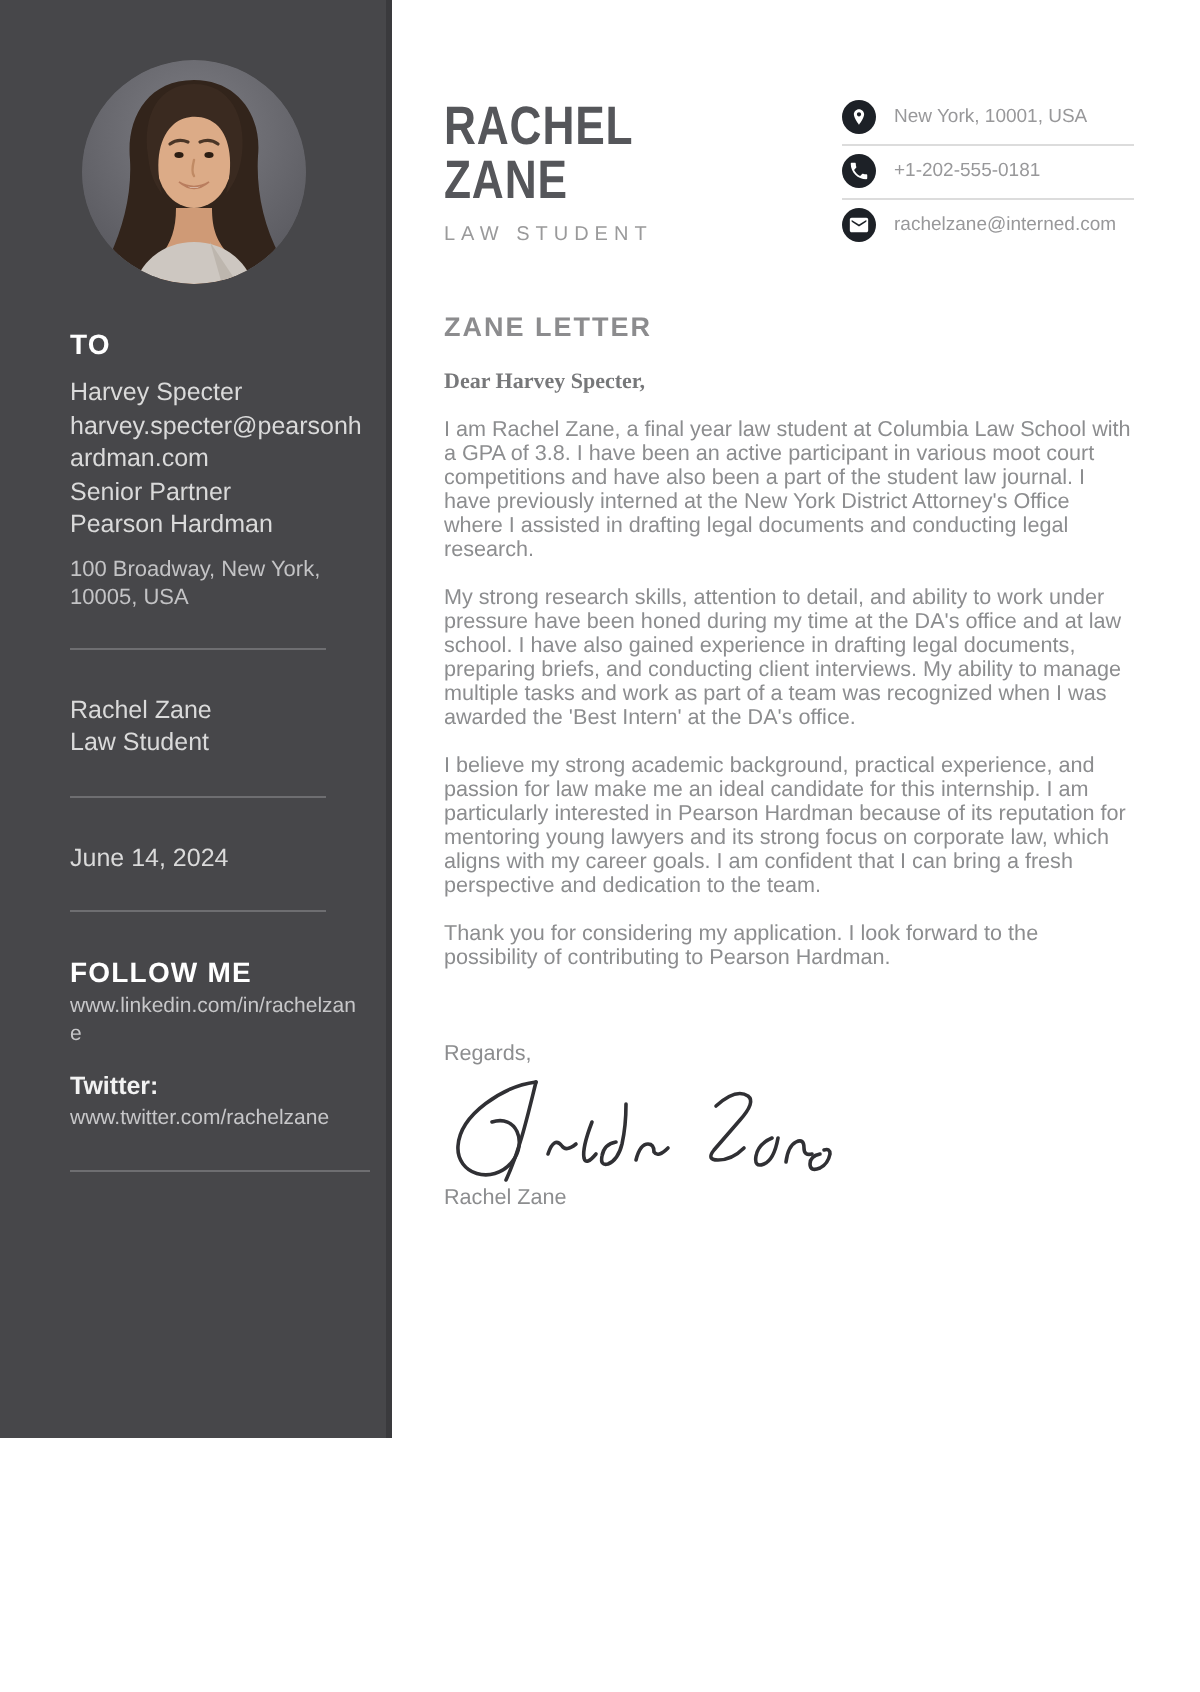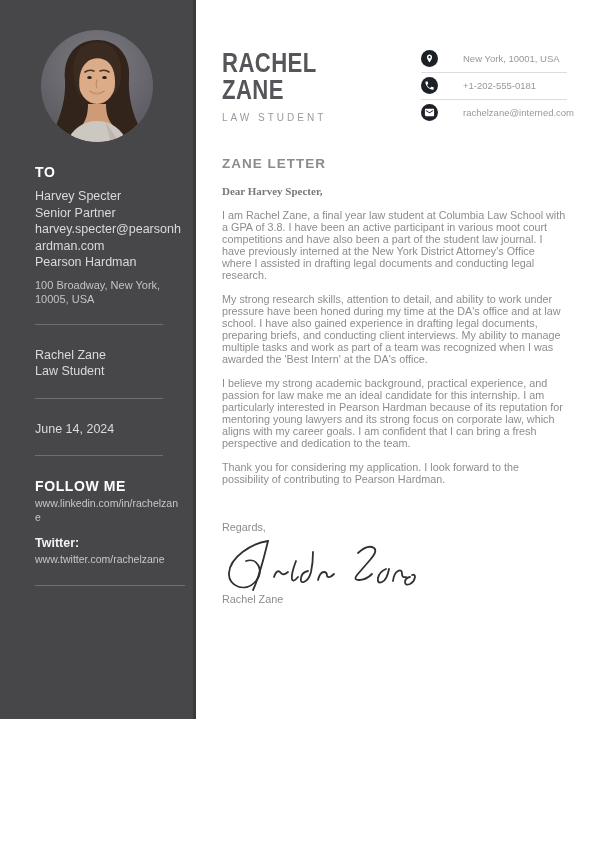--- a/index.html
+++ b/index.html
@@ -34,21 +34,21 @@
   .name-block { padding-top:4px; }
   .name { font-size:27px; font-weight:bold; color:#55565a; line-height:27px;
     letter-spacing:.5px; transform:scaleX(.82); transform-origin:left; white-space:nowrap; }
   .role { font-size:10px; letter-spacing:3px; color:#9a9a9b; margin-top:8px; }
   .contact { width:146px; }
   .contact-row { display:flex; align-items:center; gap:9px; padding:4px 0 5px; }
   .contact-row + .contact-row { border-top:1px solid #dcdcdc; }
   .c-icon { width:17px; height:17px; min-width:17px; border-radius:50%;
     background:#1d2127; display:flex; align-items:center; justify-content:center; }
   .c-icon svg { width:11px; height:11px; fill:#ffffff; }
-  .c-text { font-size:9.5px; color:#98989a;margin-left:16px; }
+  .c-text { font-size:9.5px; color:#98989a; }
 
   .cover-h { margin-top:30px; font-size:13.5px; font-weight:bold;
     letter-spacing:1px; color:#8c8c8e; }
   .salutation { margin-top:14px; font-family:"Liberation Serif", serif;
     font-weight:bold; font-size:11px; color:#77787a; }
   .body-p { margin-top:12px; font-size:10.8px; line-height:12px; color:#8c8d8f; }
   .closing { margin-top:36px; font-size:10.8px; color:#8c8d8f; }
   .sig { margin-top:2px; }
   .sig svg { display:block; }
   .typed-name { font-size:10.8px; color:#8c8d8f; margin-top:-6px; }
@@ -95,22 +95,22 @@
 
           <path d="M48.5 61 q7.5 6.5 15 0 q-7.5 4.5 -15 0 Z" fill="#f7efe8" stroke="#b97d5e" stroke-width="0.8"></path>
         </g>
       </svg>
     </div>
 
     <section class="side-sec">
       <div class="side-h">TO</div>
       <div class="body">
         <div class="side-line">Harvey Specter</div>
+        <div class="side-line email">harvey.specter@pearsonhardman.com</div>
         <div class="side-line">Senior Partner</div>
-        <div class="side-line email">harvey.specter@pearsonhardman.com</div>
         <div class="side-line">Pearson Hardman</div>
         <div class="side-small">100 Broadway, New York, 10005, USA</div>
       </div>
     </section>
     <hr class="side-hr">
 
     <section class="side-sec">
       <div class="body">
         <div class="side-line">Rachel Zane</div>
         <div class="side-line">Law Student</div>

